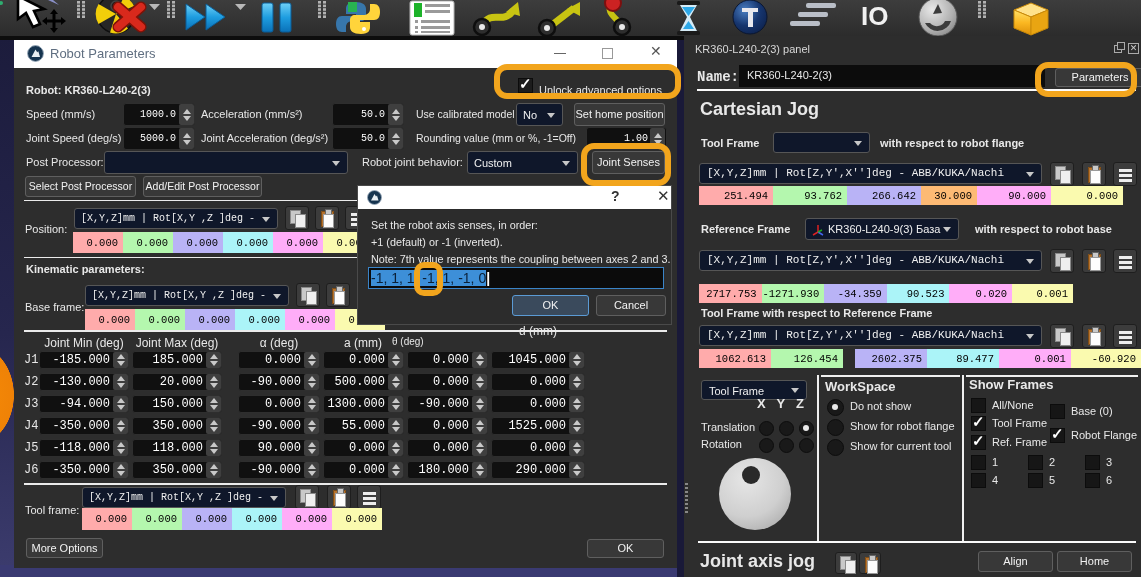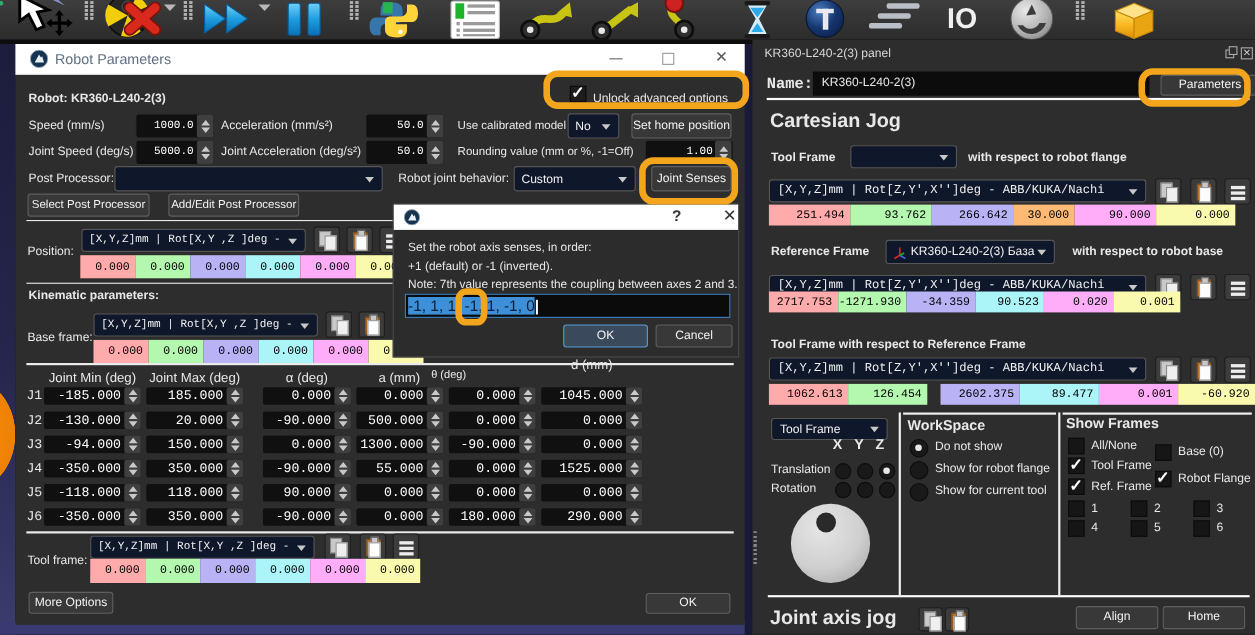--- a/index.html
+++ b/index.html
@@ -240,21 +240,21 @@
       <span class="ar"></span>
     </div>
   <div class="abs lbl" style="left:348px;top:116px;">Robot joint behavior:</div>
   <div class="dd" style="left:453px;top:111px;width:111px;height:23px;">
       <span style="position:absolute;left:6px;top:5px;font-size:11px;">Custom</span>
       <span class="ar"></span>
     </div>
   <div class="btn" style="left:578px;top:111px;width:73px;height:23px;line-height:21px;">Joint Senses</div>
 
   <div class="btn" style="left:11px;top:136px;width:111px;height:21px;line-height:19px;font-size:10.5px;">Select Post Processor</div>
-  <div class="btn" style="left:139px;top:136px;width:119px;height:21px;line-height:19px;font-size:10.5px;">Add/Edit Post Processor</div>
+  <div class="btn" style="left:129px;top:136px;width:119px;height:21px;line-height:19px;font-size:10.5px;">Add/Edit Post Processor</div>
 
   <div class="sep" style="left:10px;top:160px;width:643px;"></div>
 
   <div class="abs lbl" style="left:11px;top:183px;">Position:</div>
   <div class="dd mono" style="left:60px;top:168px;width:204px;height:21px;font-size:10px;">
       <span style="position:absolute;left:6px;top:4px;">[X,Y,Z]mm | Rot[X,Y ,Z  ]deg -</span>
       <span class="ar"></span>
     </div>
   <div class="ibtn cpy" style="left:271px;top:166px;width:24px;height:24px;"></div>
   <div class="ibtn pst" style="left:301px;top:166px;width:24px;height:24px;">
@@ -537,35 +537,35 @@
     <div class="cell" style="width:72px;background:#fafaaf;">0.000</div>
   </div>
 
   <div class="abs lbl b" style="left:23px;top:187px;">Reference Frame</div>
   <div class="dd" style="left:127px;top:182px;width:154px;height:22px;">
     <svg class="abs" style="left:5px;top:4px;" width="14" height="14" viewBox="0 0 14 14">
           <path d="M7 2 L7 9 L2 12" stroke="#d22" stroke-width="1.5" fill="none"></path>
           <path d="M7 9 L12 12" stroke="#46e" stroke-width="1.5" fill="none"></path>
           <path d="M7 9 L11 7" stroke="#2a2" stroke-width="1.5" fill="none"></path>
         </svg>
-    <span style="position:absolute;left:22px;top:4px;font-size:11px;">KR360-L240-2(3) База</span>
+    <span style="position:absolute;left:22px;top:4px;font-size:11px;">KR360-L240-9(3) База</span>
         <span class="ar"></span>
       </div>
   <div class="abs lbl b" style="left:297px;top:187px;">with respect to robot base</div>
 
   <div class="dd mono" style="left:21px;top:214px;width:343px;height:21px;font-size:11px;">
         <span style="position:absolute;left:7px;top:3px;">[X,Y,Z]mm | Rot[Z,Y',X'']deg - ABB/KUKA/Nachi</span>
         <span class="ar"></span>
       </div>
   <div class="ibtn cpy" style="left:372px;top:213px;width:24px;height:24px;"></div>
   <div class="ibtn pst" style="left:404px;top:213px;width:24px;height:24px;">
         <span></span>
       </div>
   <div class="ibtn hmb" style="left:435px;top:213px;width:24px;height:24px;"></div>
-  <div class="cells" style="left:21px;top:229px;width:374px;height:19px;">
+  <div class="cells" style="left:21px;top:248px;width:374px;height:19px;">
     <div class="cell" style="width:74px;background:#ffabab;">2717.753</div>
     <div class="cell" style="width:74px;background:#b4f7ae;">-1271.930</div>
     <div class="cell" style="width:74px;background:#b9b3f6;">-34.359</div>
     <div class="cell" style="width:74px;background:#abf4f8;">90.523</div>
     <div class="cell" style="width:74px;background:#ffadf8;">0.020</div>
     <div class="cell" style="width:72px;background:#fafaaf;">0.001</div>
   </div>
 
   <div class="abs lbl b" style="left:23px;top:271px;">Tool Frame with respect to Reference Frame</div>
   <div class="dd mono" style="left:21px;top:289px;width:343px;height:21px;font-size:11px;">

